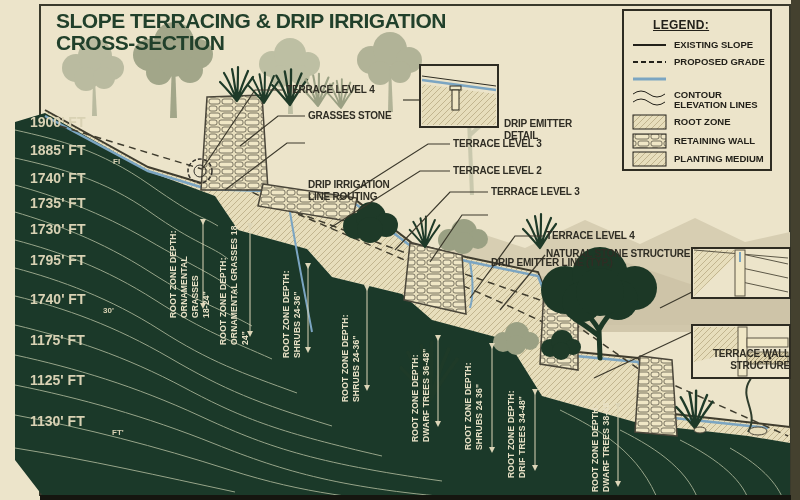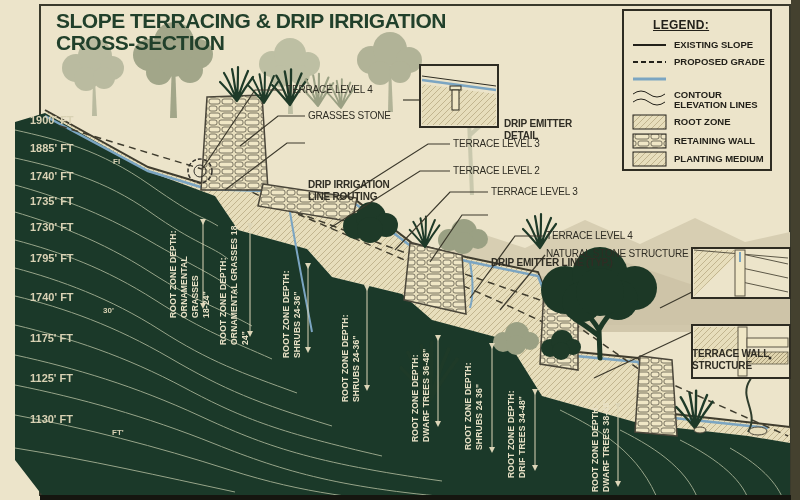--- a/index.html
+++ b/index.html
@@ -1,32 +1,32 @@
 <!DOCTYPE html>
 <html><head>
 <meta charset="utf-8">
 <style>
   html,body{margin:0;padding:0;}
   #stage{position:relative;width:800px;height:500px;background:#ece4ca;overflow:hidden;
          font-family:"Liberation Sans",sans-serif;}
   svg{position:absolute;left:0;top:0;}
-  .lbl{position:absolute;color:#2f2d24;font-size:10px;font-weight:400;letter-spacing:-0.2px;
+  .lbl{position:absolute;color:#2f2d24;font-size:10px;font-weight:700;letter-spacing:-0.2px;
        white-space:pre-line;line-height:1.15;}
   .lbl.bold{font-weight:700;margin-top:48px;}
   .title{position:absolute;left:56px;top:10px;width:420px;color:#21402b;font-size:21px;
          font-weight:800;line-height:1.06;letter-spacing:-0.5px;}
-  .elev{position:absolute;left:30px;color:#d9d2b4;font-size:11px;font-weight:700;letter-spacing:0;}
+  .elev{position:absolute;left:30px;color:#d9d2b4;font-size:14px;font-weight:700;letter-spacing:0;}
   .mark{position:absolute;color:#d9d2b4;font-size:8px;font-weight:700;}
   .rz{position:absolute;color:#e8e1c6;font-size:8.5px;font-weight:700;line-height:1.3;
       white-space:pre-line;transform:rotate(-90deg);transform-origin:0 0;letter-spacing:0.2px;}
   .legend-title{position:absolute;left:637px;top:18px;font-size:12px;font-weight:800;
                 color:#23211a;text-decoration:underline;letter-spacing:0.3px;padding-left:16px;}
   .leg{position:absolute;left:674px;width:92px;font-size:9.5px;font-weight:700;color:#23211a;
        line-height:1.1;}
-  .tws{text-align:left;}
+  .tws{text-align:right;}
 </style>
 </head>
 <body>
 
 <div id="stage">
 
 <svg width="800" height="500" viewBox="0 0 800 500">
   <defs>
     <pattern id="phatch" width="6" height="6" patternUnits="userSpaceOnUse">
       <rect width="6" height="6" fill="#e7debc"></rect>

